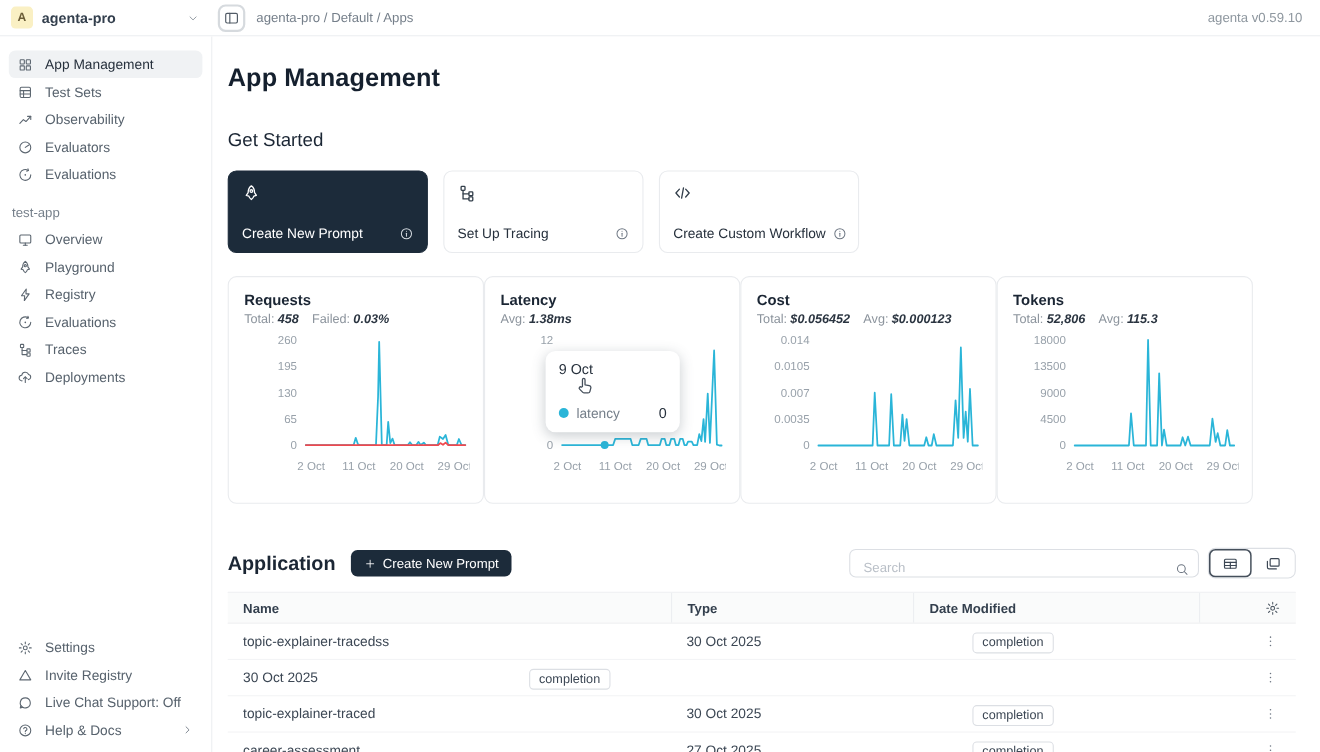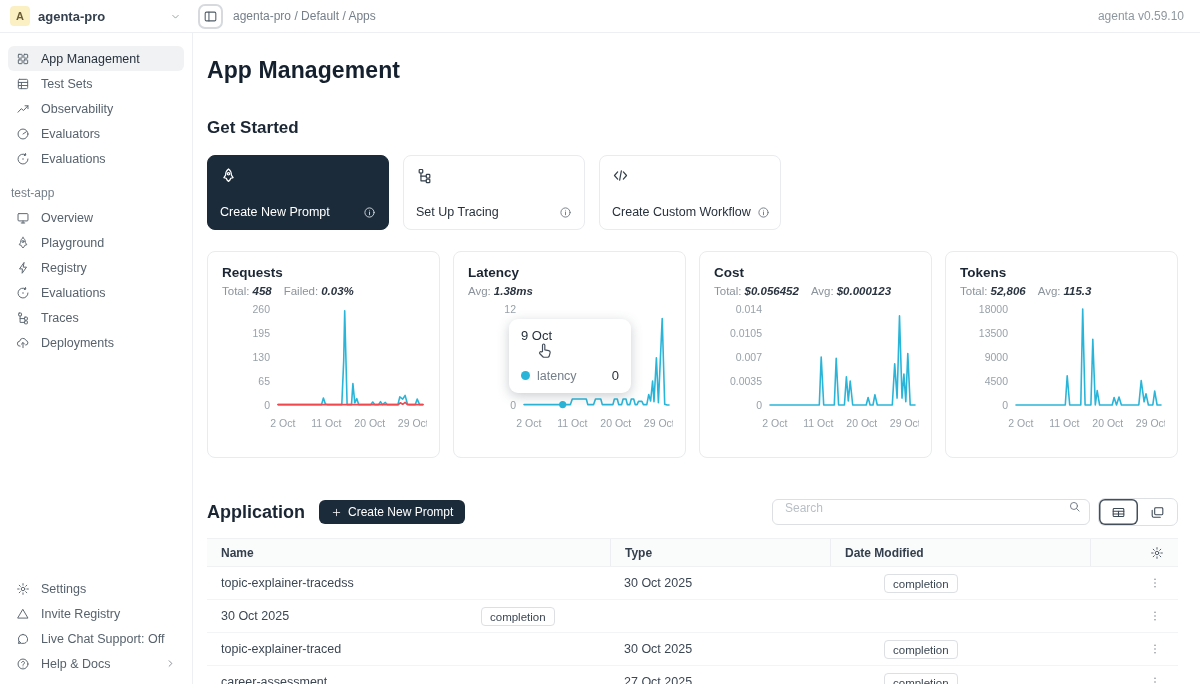--- a/index.html
+++ b/index.html
@@ -34,34 +34,34 @@
     border-radius:6px; font-size:12.5px; color:#57626d; cursor:pointer; height:25px; }
   .side-item .icon { color:#5d6771; }
   .side-item.active { background:#f0f2f4; color:#27313d; font-weight:500; }
   .section-label { font-size:12px; color:#757f8a; margin:15px 0 5px 3px; }
   .sidebar-spacer { flex:1; }
   .side-item .chev-right { margin-left:auto; width:11px; height:11px; color:#6b7480; }
 
   
   .main { position:absolute; top:33px; left:193px; right:0; bottom:0; padding:14px 22px 0 14px; overflow:hidden; }
   .page-title { font-size:23px; font-weight:700; color:#15202e; margin:10px 0 0; letter-spacing:.1px; }
-  .gs-heading { font-size:17px; font-weight:700; color:#1b2634; margin:34px 0 0; }
+  .gs-heading { font-size:17px; font-weight:400; color:#1b2634; margin:34px 0 0; }
 
   .gs-row { display:flex; gap:14px; margin-top:17px; }
   .gs-card { width:182px; height:75px; border-radius:8px; border:1px solid #e9ebee; background:#fff;
     padding:11px 12px 10px; display:flex; flex-direction:column; justify-content:space-between; cursor:pointer; }
   .gs-card .gs-icon { width:17px; height:17px; color:#333f4b; }
   .gs-label-row { display:flex; align-items:center; justify-content:space-between; gap:6px; }
   .gs-label { font-size:12.5px; font-weight:500; color:#27313d; white-space:nowrap; }
   .gs-card .info { width:13px; height:13px; color:#6f7884; }
   .gs-card.dark { background:#1c2b3a; border-color:#1c2b3a; }
   .gs-card.dark .gs-icon, .gs-card.dark .gs-label { color:#fff; }
   .gs-card.dark .info { color:#d5dbe1; }
 
-  .charts-row { display:flex; gap:13px; margin-top:21px; }
+  .charts-row { display:flex; margin-top:21px; }
   .chart-card { width:233px; height:207px; border:1px solid #e9ebee; border-radius:8px; background:#fff;
     padding:13px 14px; position:relative; }
   .chart-title { font-size:13.5px; font-weight:700; color:#1b2634; }
   .chart-stats { display:flex; gap:12px; margin-top:5px; font-size:11.5px; color:#8b939c; }
   .chart-stats b { color:#2a3440; font-weight:700; margin-left:3px;font-style:italic; }
   svg.chart { display:block; margin-top:4px; }
   svg.chart .tick { font-size:10.5px; fill:#98a1aa; font-family:inherit; }
 
   .chart-tooltip { position:absolute; left:55px; top:67px; width:122px; height:74px; background:#fff;
     border-radius:9px; box-shadow:0 3px 12px rgba(80,92,104,.30); padding:9px 12px; z-index:4; }
@@ -72,21 +72,21 @@
   .hand { position:absolute; left:26px; top:22px; width:20px; height:20px; color:#454f5b; }
   .hand svg { stroke-width:1.4; }
 
   
   .app-header { display:flex; align-items:center; margin-top:40px; }
   .app-heading { font-size:18px; font-weight:700; color:#1b2634; margin:0; }
   .create-btn { margin-left:14px; height:24px; background:#1c2b3a; color:#fff; border:none; border-radius:6px;
     padding:0 12px; font-size:12px; font-family:inherit; display:flex; align-items:center; gap:6px; cursor:pointer; }
   .create-btn .icon { width:11px; height:11px; }
   .search-wrap { margin-left:auto; width:318px; height:26px; border:1px solid #dcdfe4; border-radius:6px;
-    display:flex; align-items:flex-start; padding:0 8px 0 10px; background:#fff; }
+    display:flex; align-items:flex-end; padding:0 8px 0 10px; background:#fff; }
   .search-input { flex:1; border:none; outline:none; font-size:12px; font-family:inherit; color:#333f4d; background:transparent; }
   .search-input::placeholder { color:#b9bfc7; }
   .search-wrap .icon { width:13px; height:13px; color:#6b7480; }
   .view-toggle { margin-left:8px; display:flex; border:1px solid #dcdfe4; border-radius:7px; height:28px; align-items:stretch; background:#fff; }
   .vt-btn { width:39px; border:none; background:transparent; display:flex; align-items:center; justify-content:center;
     color:#3c4754; cursor:pointer; border-radius:6px; padding:0; }
   .vt-btn .icon { width:15px; height:15px; }
   .vt-btn.selected { box-shadow:inset 0 0 0 1.5px #454f5b; }
 
   

